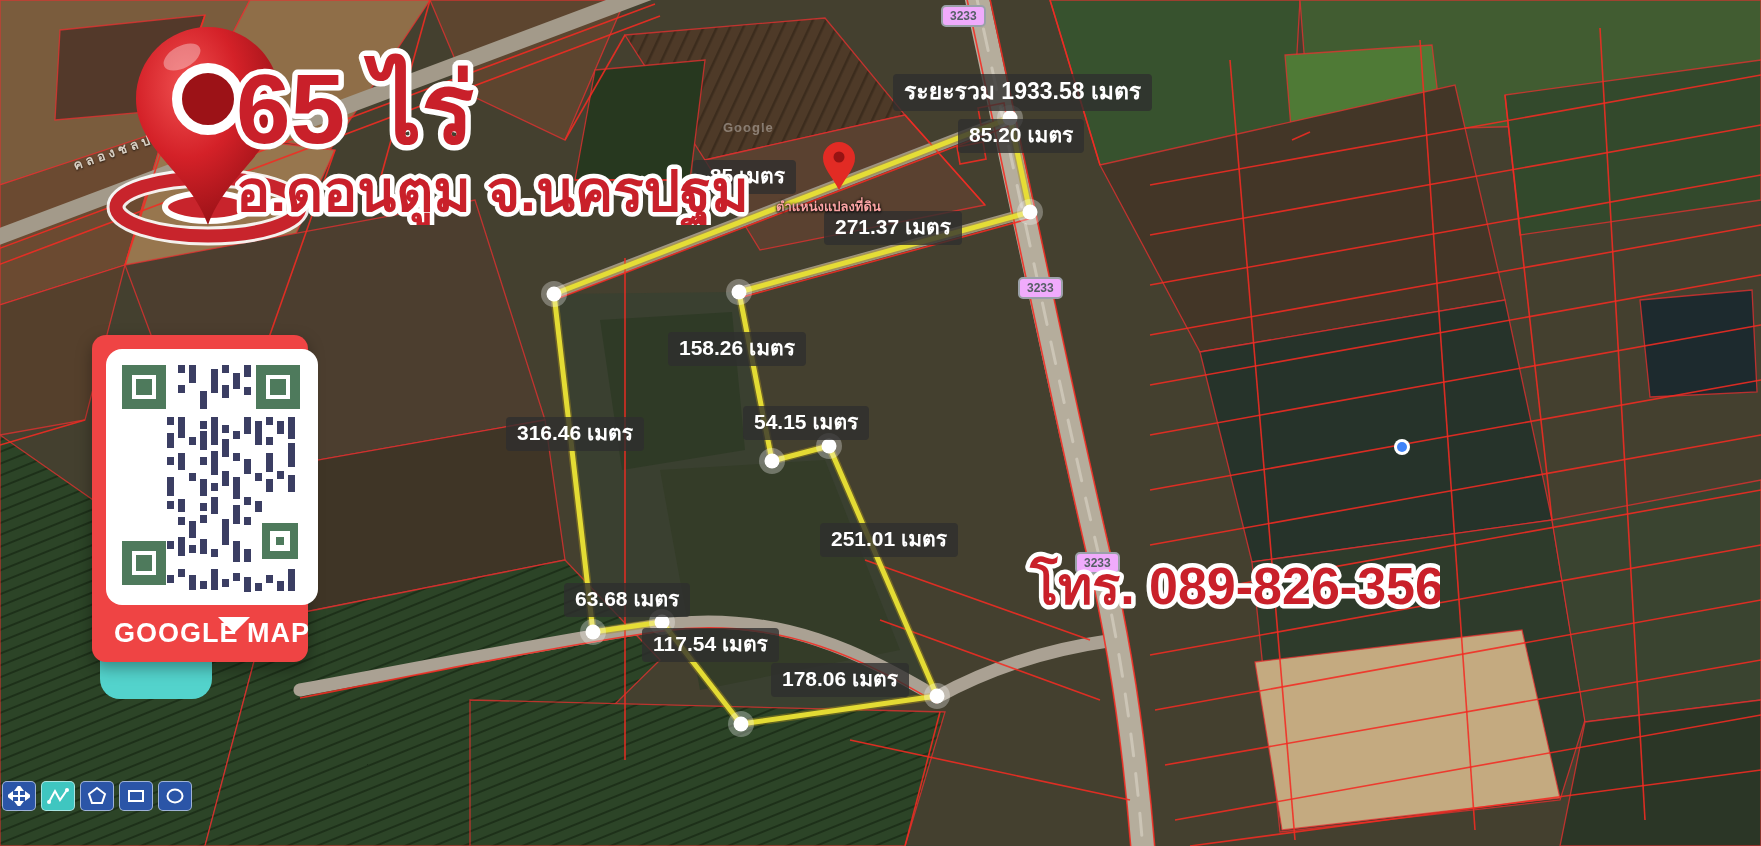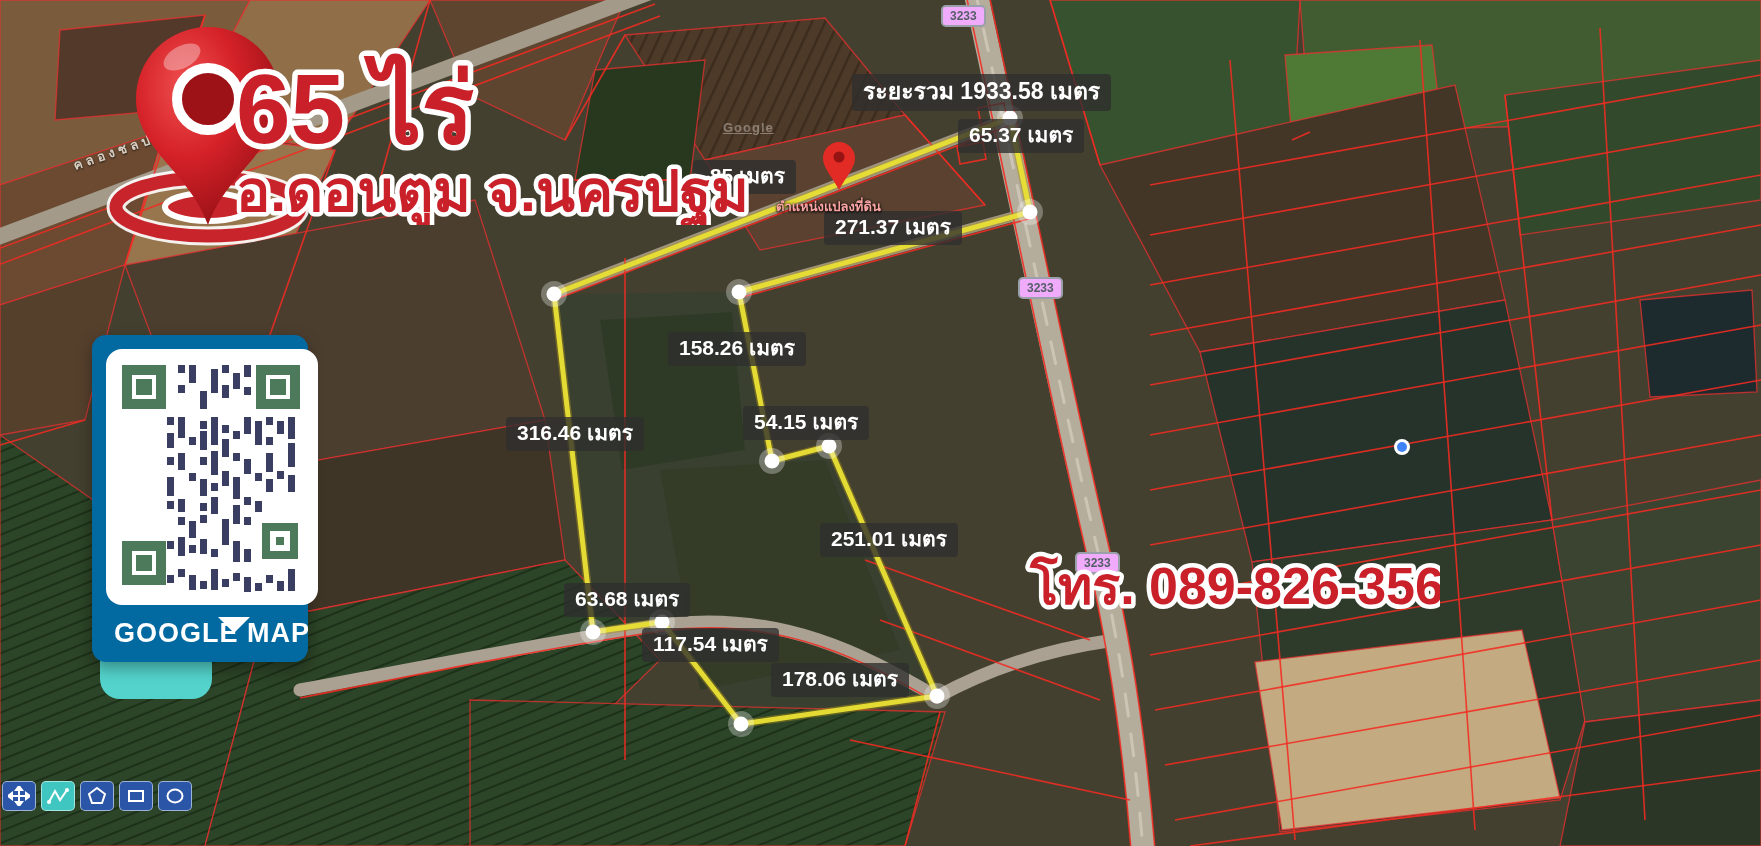--- a/index.html
+++ b/index.html
@@ -16,24 +16,24 @@
           text-shadow:0 0 3px #000,0 1px 2px #000;white-space:nowrap;}
   
   .badge{position:absolute;background:#f0abfc;border:2px solid #9aa0a8;border-radius:5px;
          color:#555e66;font:bold 12px/1 "Liberation Sans",sans-serif;
          padding:3px 7px;white-space:nowrap;}
   
   .roadname{position:absolute;color:#ece8de;font:600 13px "Liberation Sans",sans-serif;
          letter-spacing:4px;text-shadow:0 1px 2px rgba(0,0,0,.8);transform:rotate(-19deg);
          opacity:.85;white-space:nowrap;}
   .watermark{position:absolute;color:#fff;opacity:.35;font:600 13px "Liberation Sans",sans-serif;
-         letter-spacing:1px;text-decoration:underline;}
+         letter-spacing:1px;}
   
   .qr-card{position:absolute;left:92px;top:335px;width:216px;height:327px;
-           background:#0369a1;border-radius:14px;box-shadow:0 6px 16px rgba(0,0,0,.35);}
+           background:#ef4444;border-radius:14px;box-shadow:0 6px 16px rgba(0,0,0,.35);}
   .qr-tab{position:absolute;left:100px;top:655px;width:112px;height:44px;
           background:#53d3cc;border-radius:0 0 20px 20px;}
   .qr-white{position:absolute;left:14px;top:14px;width:212px;height:256px;
             background:#fff;border-radius:16px;}
   .qr-tail{position:absolute;left:112px;top:268px;width:0;height:0;
            border-left:16px solid transparent;border-right:16px solid transparent;
            border-top:16px solid #fff;}
   .qr-caption{position:absolute;left:0;top:283px;width:240px;text-align:center;
            color:#fff;font:bold 27px "Liberation Sans",sans-serif;letter-spacing:1px;}
   
@@ -194,23 +194,23 @@
     <g>
       <circle cx="1402" cy="447" r="8" fill="#fff"></circle>
       <circle cx="1402" cy="447" r="5" fill="#3f83f8"></circle>
     </g>
   </svg>
 
   <div class="watermark" style="left:723px;top:120px">Google</div>
 
   <div class="roadname" style="left:70px;top:132px">คลองชลประทาน</div>
 
-  <div class="mlabel big" style="left:852px;top:74px">ระยะรวม 1933.58 เมตร</div>
-
-  <div class="mlabel" style="left:958px;top:119px">65.37 เมตร</div>
+  <div class="mlabel big" style="left:893px;top:74px">ระยะรวม 1933.58 เมตร</div>
+
+  <div class="mlabel" style="left:958px;top:119px">85.20 เมตร</div>
   <div class="mlabel" style="left:693px;top:160px">.85 เมตร</div>
   <div class="mlabel" style="left:824px;top:211px">271.37 เมตร</div>
   <div class="mlabel" style="left:668px;top:332px">158.26 เมตร</div>
   <div class="mlabel" style="left:743px;top:406px">54.15 เมตร</div>
   <div class="mlabel" style="left:506px;top:417px">316.46 เมตร</div>
   <div class="mlabel" style="left:820px;top:523px">251.01 เมตร</div>
   <div class="mlabel" style="left:564px;top:583px">63.68 เมตร</div>
   <div class="mlabel" style="left:642px;top:628px">117.54 เมตร</div>
   <div class="mlabel" style="left:771px;top:663px">178.06 เมตร</div>
 

